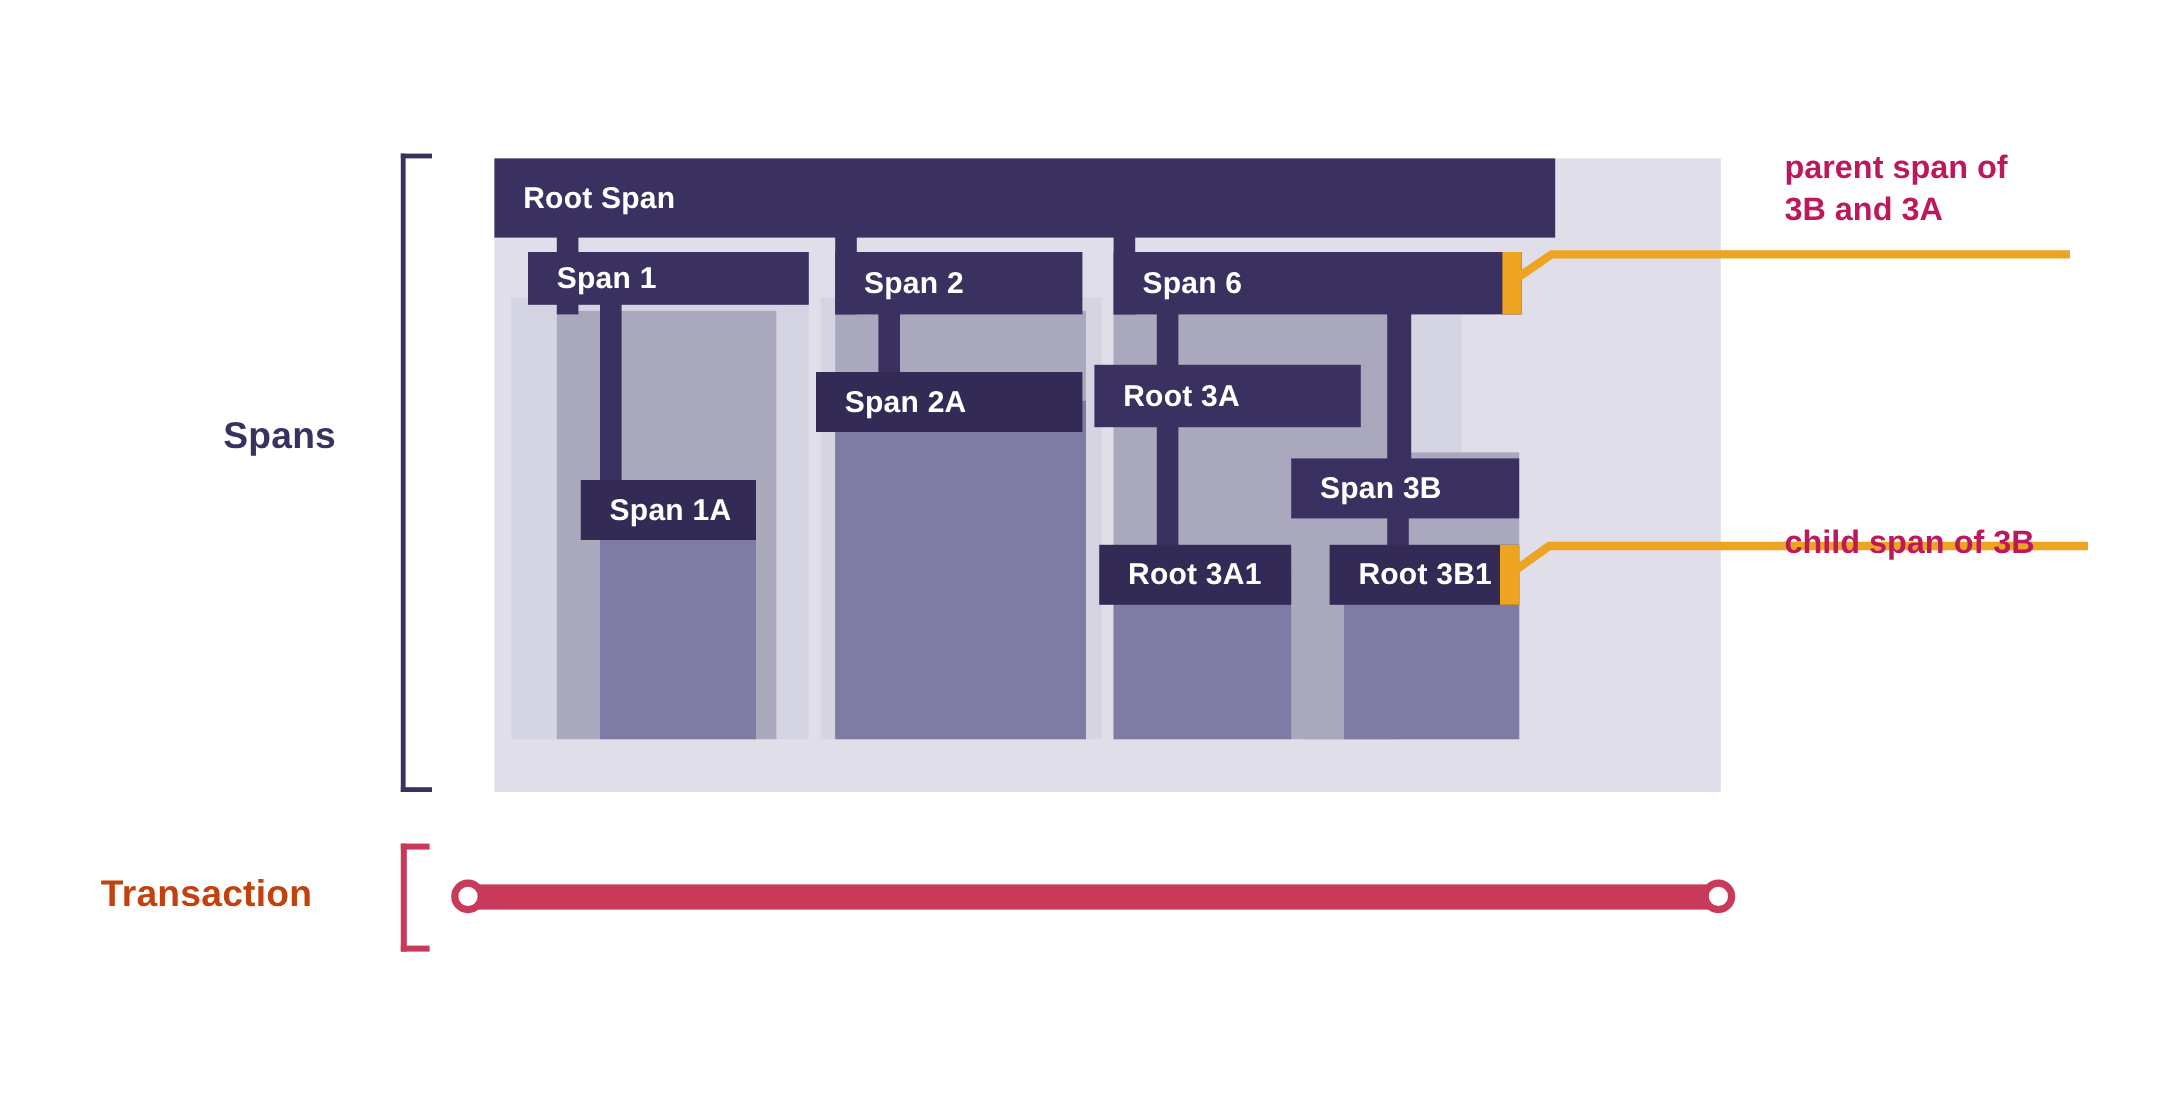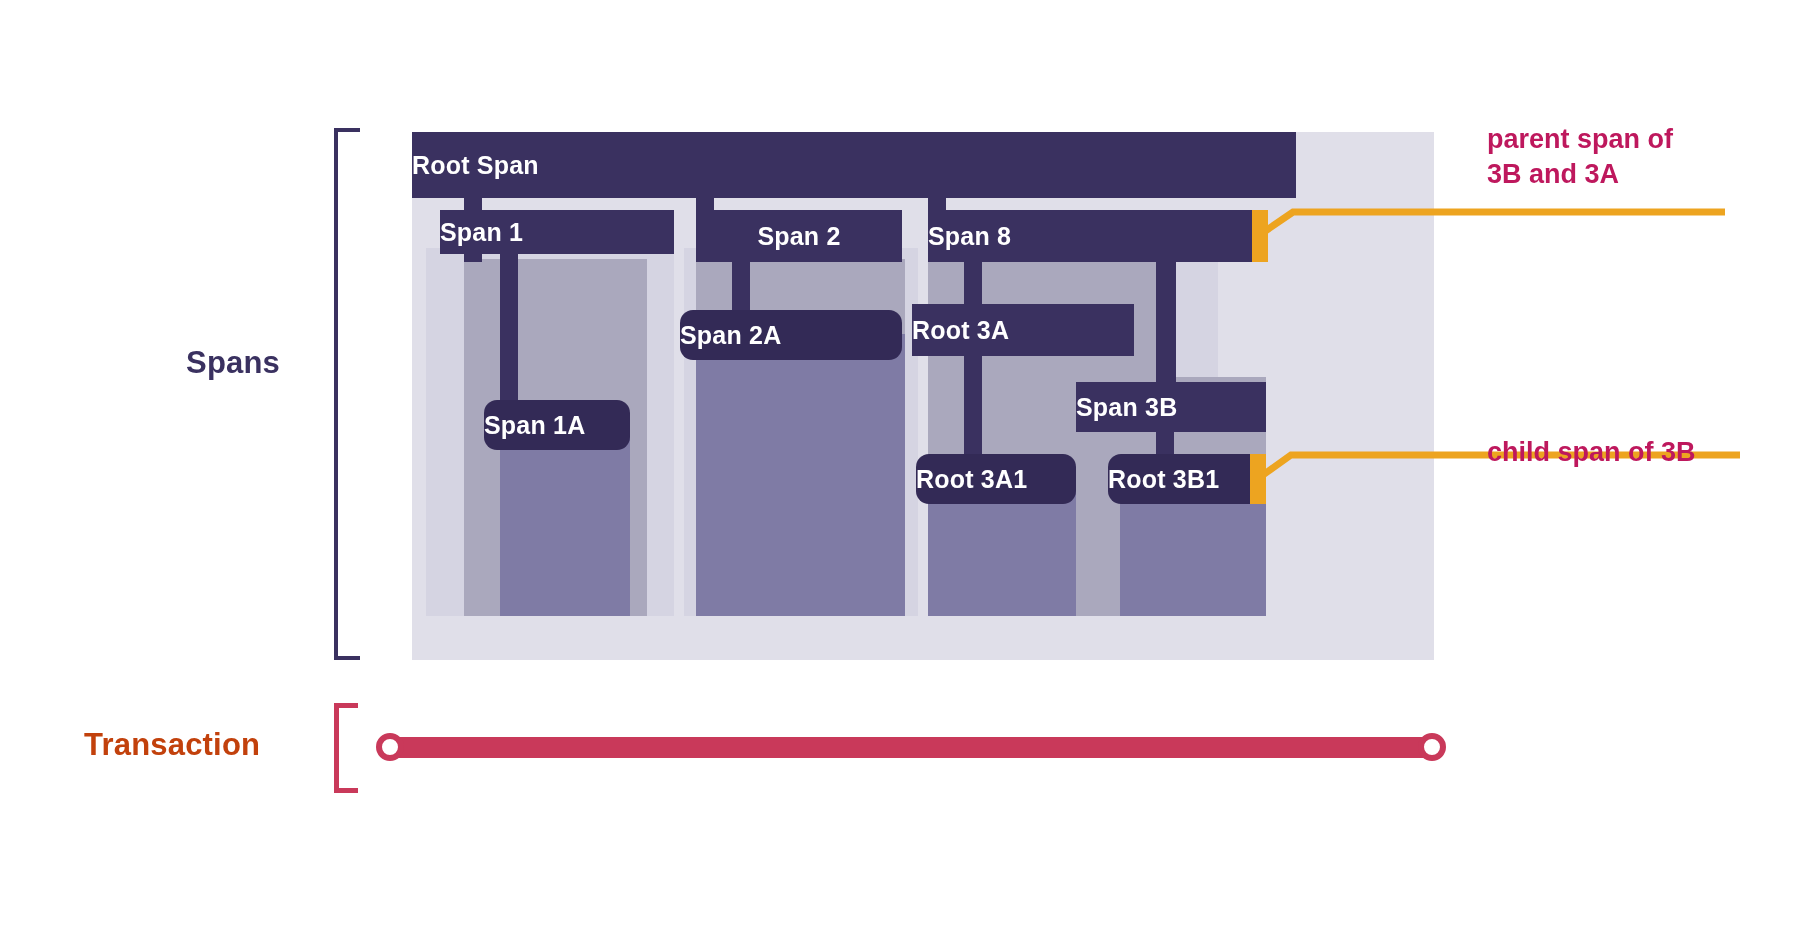--- a/index.html
+++ b/index.html
@@ -76,25 +76,25 @@
 
   
   .bar {
     position: absolute;
     background: #3a3160;
     color: #ffffff;
     font-size: 25px;
     font-weight: bold;
     display: flex;
     align-items: center;
-    padding-left: 0;
+    padding-left: 24px;
     white-space: nowrap;
     letter-spacing: 0.2px;
   }
-  .bar.deep { background: #332a56; border-radius: 13px; }
+  .bar.deep { background: #332a56; }
 
   
   .stem { position: absolute; background: #3a3160; }
 
   
   .marker {
     position: absolute;
     background: #eda420;
     z-index: 40;
   }
@@ -190,26 +190,26 @@
     <div class="stem" style="left:744px; top:255px; width:18px; height:100px;"></div>
 
     <div class="bar" style="left:0px; top:0px; width:884px; height:66px;">
       <span>Root Span</span>
     </div>
 
     <div class="bar" style="left:28px; top:78px; width:234px; height:44px;">
       <span>Span 1</span>
     </div>
 
-    <div class="bar" style="left:284px; top:78px; width:206px; height:52px;justify-content:center;">
+    <div class="bar" style="left:284px; top:78px; width:206px; height:52px;">
       <span>Span 2</span>
     </div>
 
     <div class="bar" style="left:516px; top:78px; width:340px; height:52px;">
-      <span>Span 8</span>
+      <span>Span 6</span>
     </div>
 
     <div class="bar deep" style="left:268px; top:178px; width:222px; height:50px;">
       <span>Span 2A</span>
     </div>
 
     <div class="bar" style="left:500px; top:172px; width:222px; height:52px;">
       <span>Root 3A</span>
     </div>
 

